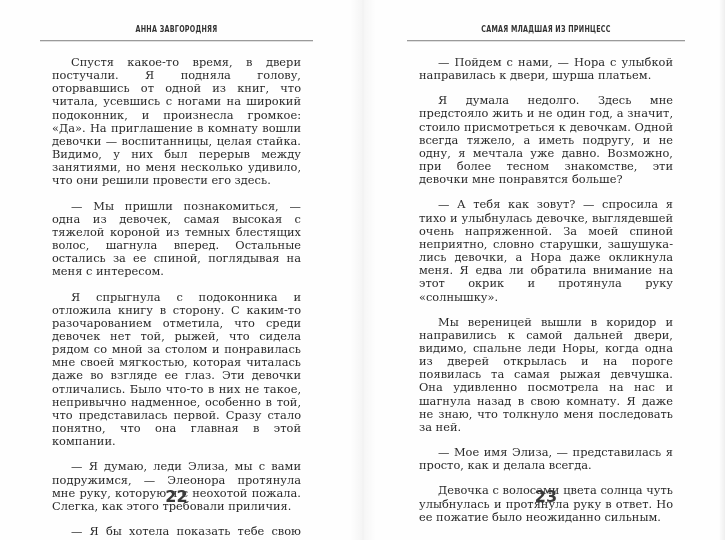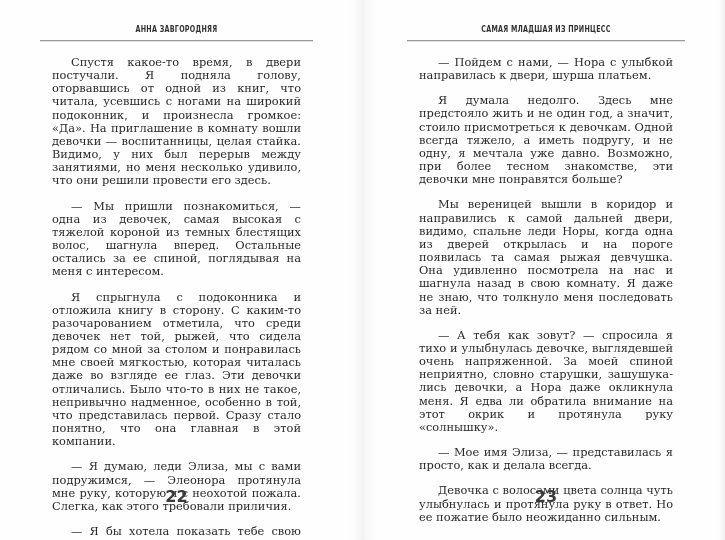--- a/index.html
+++ b/index.html
@@ -108,22 +108,22 @@
     </div>
     <div class="folio">22</div>
   </div>
 
   <div class="page right">
     <div class="running-head">Самая младшая из принцесс</div>
     <div class="head-rule"></div>
     <div class="text-block">
       <p>— Пойдем с нами, — Нора с улыбкой направилась к двери, шурша платьем.</p>
       <p>Я думала недолго. Здесь мне предстояло жить и не один год, а значит, стоило присмотреться к девочкам. Одной всегда тяжело, а иметь подругу, и не одну, я меч­тала уже давно. Возможно, при более тесном знаком­стве, эти девочки мне понравятся больше?</p>
+      <p>— А тебя как зовут? — спросила я тихо и улыбну­лась девочке, выглядевшей очень напряженной. За мо­ей спиной неприятно, словно старушки, зашушука­лись девочки, а Нора даже окликнула меня. Я едва ли обратила внимание на этот окрик и протянула руку «солнышку».</p>
       <p>Мы вереницей вышли в коридор и направились к самой дальней двери, видимо, спальне леди Норы, когда одна из дверей открылась и на пороге появилась та самая рыжая девчушка. Она удивленно посмотрела на нас и шагнула назад в свою комнату. Я даже не знаю, что толкнуло меня последовать за ней.</p>
-      <p>— А тебя как зовут? — спросила я тихо и улыбну­лась девочке, выглядевшей очень напряженной. За мо­ей спиной неприятно, словно старушки, зашушука­лись девочки, а Нора даже окликнула меня. Я едва ли обратила внимание на этот окрик и протянула руку «солнышку».</p>
       <p>— Мое имя Элиза, — представилась я просто, как и делала всегда.</p>
       <p>Девочка с волосами цвета солнца чуть улыбнулась и протянула руку в ответ. Но ее пожатие было неожи­данно сильным.</p>
     </div>
     <div class="folio">23</div>
     <div class="right-edge"></div>
   </div>
 
   <div class="spine-shadow"></div>
 </div>
 

